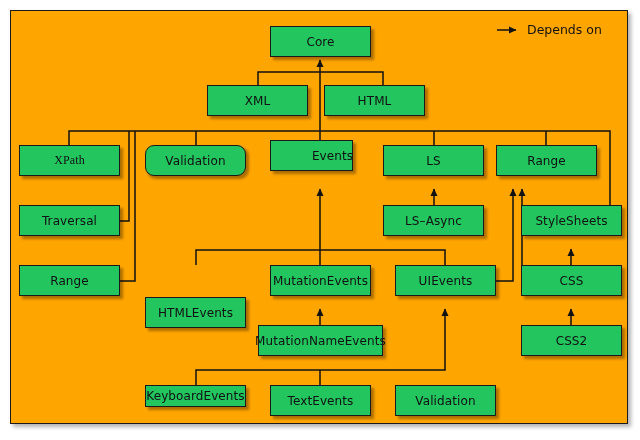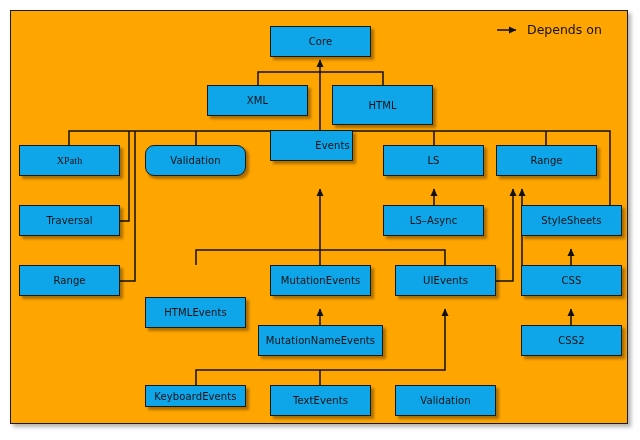--- a/index.html
+++ b/index.html
@@ -2,23 +2,23 @@
 <html><head>
 <meta charset="utf-8">
 <style>
   html,body{margin:0;padding:0;background:#ffffff;}
   body{width:640px;height:440px;font-family:"DejaVu Sans",sans-serif;}
   #stage{position:relative;width:640px;height:440px;overflow:hidden;background:#ffffff;}
   #frame{position:absolute;left:10px;top:10px;width:618px;height:414px;
          background:#ffa500;border:1.5px solid #1a1a1a;box-sizing:border-box;
          box-shadow:3px 3px 4px rgba(0,0,0,0.30);}
   svg#wires{position:absolute;left:0;top:0;width:640px;height:440px;pointer-events:none;}
-  .node{position:absolute;background:#0ea5e9;border:1.5px solid #1a1a1a;
+  .node{position:absolute;background:#22c55e;border:1.5px solid #1a1a1a;
         box-sizing:border-box;display:flex;align-items:center;justify-content:center;
-        font-size:10px;color:#111111;box-shadow:2.5px 2.5px 2.5px rgba(0,0,0,0.33);
+        font-size:12px;color:#111111;box-shadow:2.5px 2.5px 2.5px rgba(0,0,0,0.33);
         letter-spacing:.1px;white-space:nowrap;}
   .legend-label{position:absolute;left:527px;top:22px;font-size:12.5px;color:#111;}
 </style>
 </head>
 <body>
 
 <div id="stage">
   <div id="frame"></div>
 
   <svg id="wires">
@@ -66,30 +66,30 @@
 
   <div class="legend-label">Depends on</div>
 
   <div id="nodes">
       <div class="node" style="left: 270px; top: 26px; width: 101px; height: 31px;">
         <span>Core</span>
       </div>
       <div class="node" style="left: 207px; top: 85px; width: 101px; height: 31px;">
         <span>XML</span>
       </div>
-      <div class="node" style="left: 332px; top: 85px; width: 101px; height: 40px;">
+      <div class="node" style="left: 324px; top: 85px; width: 101px; height: 31px;">
         <span>HTML</span>
       </div>
       <div class="node" style="left: 19px; top: 145px; width: 101px; height: 31px; font-family: Liberation Serif, serif;">
         <span>XPath</span>
       </div>
       <div class="node" style="left: 145px; top: 145px; width: 101px; height: 31px; border-radius: 9px;">
         <span>Validation</span>
       </div>
-      <div class="node" style="left: 270px; top: 130px; width: 83px; height: 31px; padding-left: 42px;">
+      <div class="node" style="left: 270px; top: 140px; width: 83px; height: 31px; padding-left: 42px;">
         <span>Events</span>
       </div>
       <div class="node" style="left: 383px; top: 145px; width: 101px; height: 31px;">
         <span>LS</span>
       </div>
       <div class="node" style="left: 496px; top: 145px; width: 101px; height: 31px;">
         <span>Range</span>
       </div>
       <div class="node" style="left: 19px; top: 205px; width: 101px; height: 31px;">
         <span>Traversal</span>

